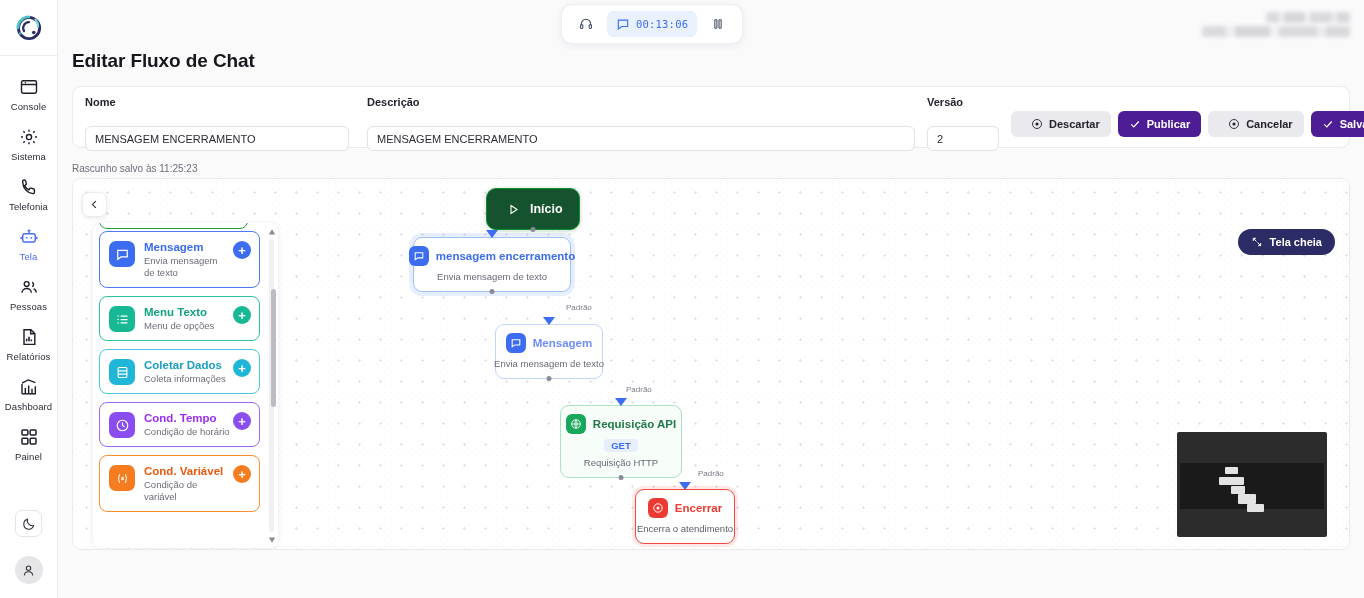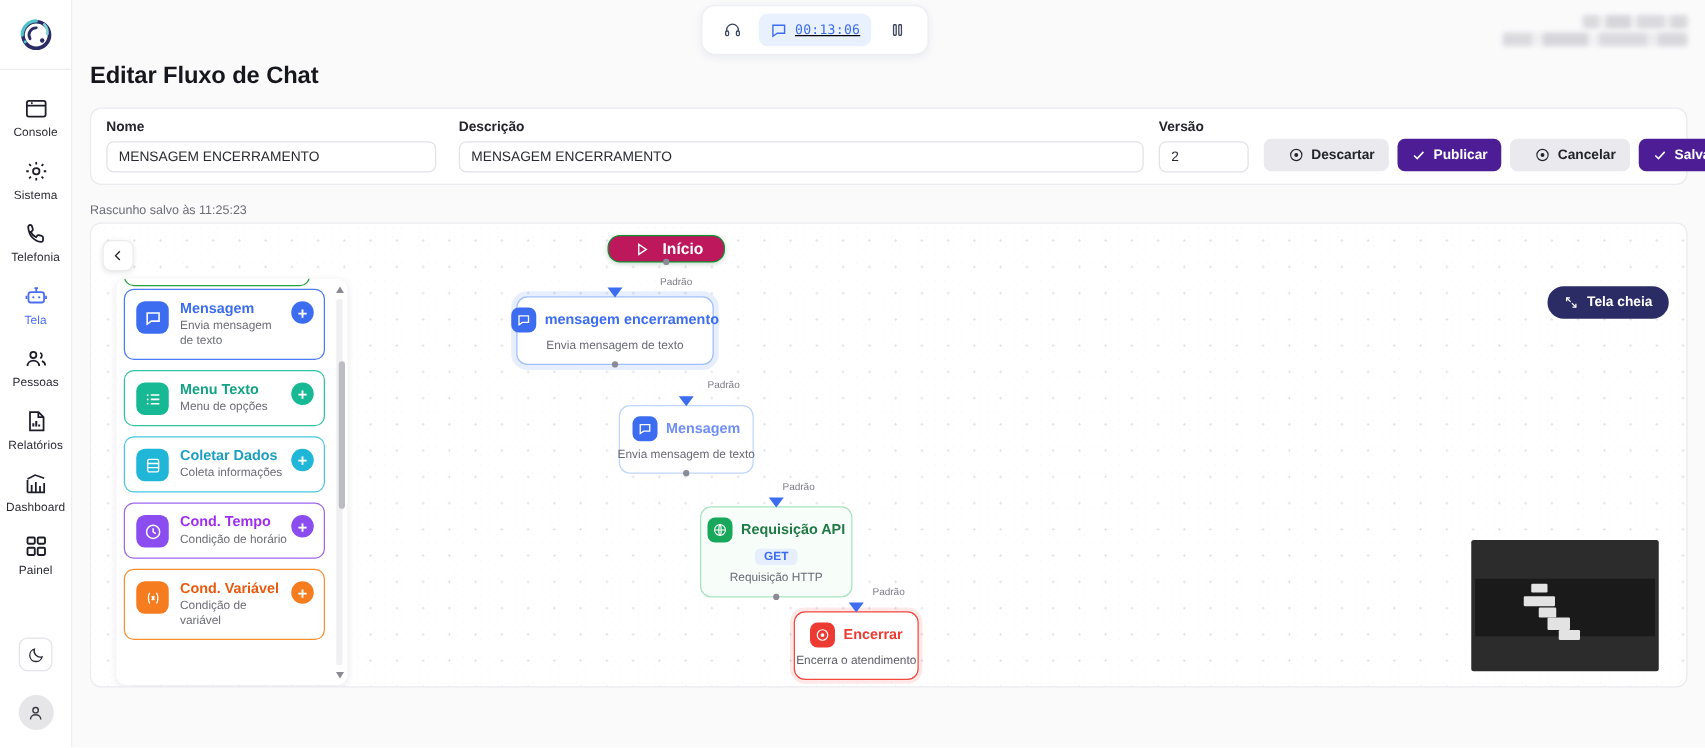--- a/index.html
+++ b/index.html
@@ -59,21 +59,21 @@
     box-shadow: 0 2px 7px rgba(40,45,80,.08);
     height: 40px; padding: 0 11px;
     display: flex; align-items: center; gap: 8px;
   }
   .tw-btn {
     height: 26px; min-width: 26px; padding: 0 5px; border-radius: 7px;
     background: transparent; border: 0; cursor: pointer;
     display:flex; align-items:center; justify-content:center; gap: 6px;
   }
   .tw-btn svg { width: 14px; height: 14px; color: #3d4560; }
-  .tw-btn.active { background: #e9f0fe; padding: 0 9px; text-decoration: underline; }
+  .tw-btn.active { background: #e9f0fe; padding: 0 9px; }
   .tw-btn.active svg { color: #3c6df0; }
   #tw-time {
     font-family: "DejaVu Sans Mono", monospace; font-size: 10.5px;
     color: #3c6df0; letter-spacing: .2px;
   }
 
   
   #redacted { position: absolute; right: 14px; top: 12px; z-index: 30;
      display: flex; flex-direction: column; align-items: flex-end; gap: 3px; }
   .blur-bar { height: 11px; border-radius: 2px;
@@ -88,21 +88,21 @@
     position: absolute; left: 14px; top: 50px;
     font-size: 19px; font-weight: bold; color: #16161d; letter-spacing: -.1px;
   }
 
   
   #form-panel {
     position: absolute; left: 14px; top: 86px; width: 1278px; height: 62px;
     background: #ffffff; border: 1px solid #eaeaef; border-radius: 9px;
     display: flex; align-items: flex-start; padding: 9px 12px 0 12px;
   }
-  .field { display: flex; flex-direction: column; gap: 5px; }
+  .field { display: flex; flex-direction: column; gap: 18px; }
   .field-label { font-size: 11px; color: #24242e; font-weight: bold; }
   .field-input {
     height: 25px; border: 1px solid #e2e2e8; border-radius: 6px;
     background: #fff; font-size: 11px; color: #2a2a33;
     padding: 0 9px; font-family: "Liberation Sans", sans-serif; outline: none;
   }
   #f-nome { width: 264px; }  #f-nome .field-input { width: 264px; }
   #f-desc { width: 548px; margin-left: 18px; } #f-desc .field-input { width: 548px; }
   #f-ver  { width: 72px; margin-left: 12px; } #f-ver .field-input { width: 72px; }
 
@@ -211,22 +211,22 @@
   .h-in, .h-out { position: absolute; left: 50%; transform: translateX(-50%); }
   .h-out { bottom: -3px; width: 5px; height: 5px; border-radius: 50%; background: #8b8b96; }
   .h-in {
     top: -8px; width: 0; height: 0;
     border-left: 6px solid transparent; border-right: 6px solid transparent;
     border-top: 8px solid #3c6df0;
   }
 
   
   #n-inicio {
-    left: 413px; top: 9px; background: #be185d; border-radius: 10px;
-    padding: 0 16px; box-shadow: 0 1px 4px rgba(20,90,40,.25);
+    left: 413px; top: 9px; background: #14532d; border-radius: 10px;
+    padding: 10px 16px; box-shadow: 0 1px 4px rgba(20,90,40,.25);
     border: 1.4px solid #0f8f30;
     align-items: center;
   }
   #n-inicio .fn-title { color: #ffffff; font-size: 12.5px; }
   #n-inicio .fn-ico { background: transparent; }
   #n-inicio .fn-ico svg { width: 13px; height: 13px; }
 
   
   #n-msg1 {
     left: 340px; top: 58px; width: 158px;

